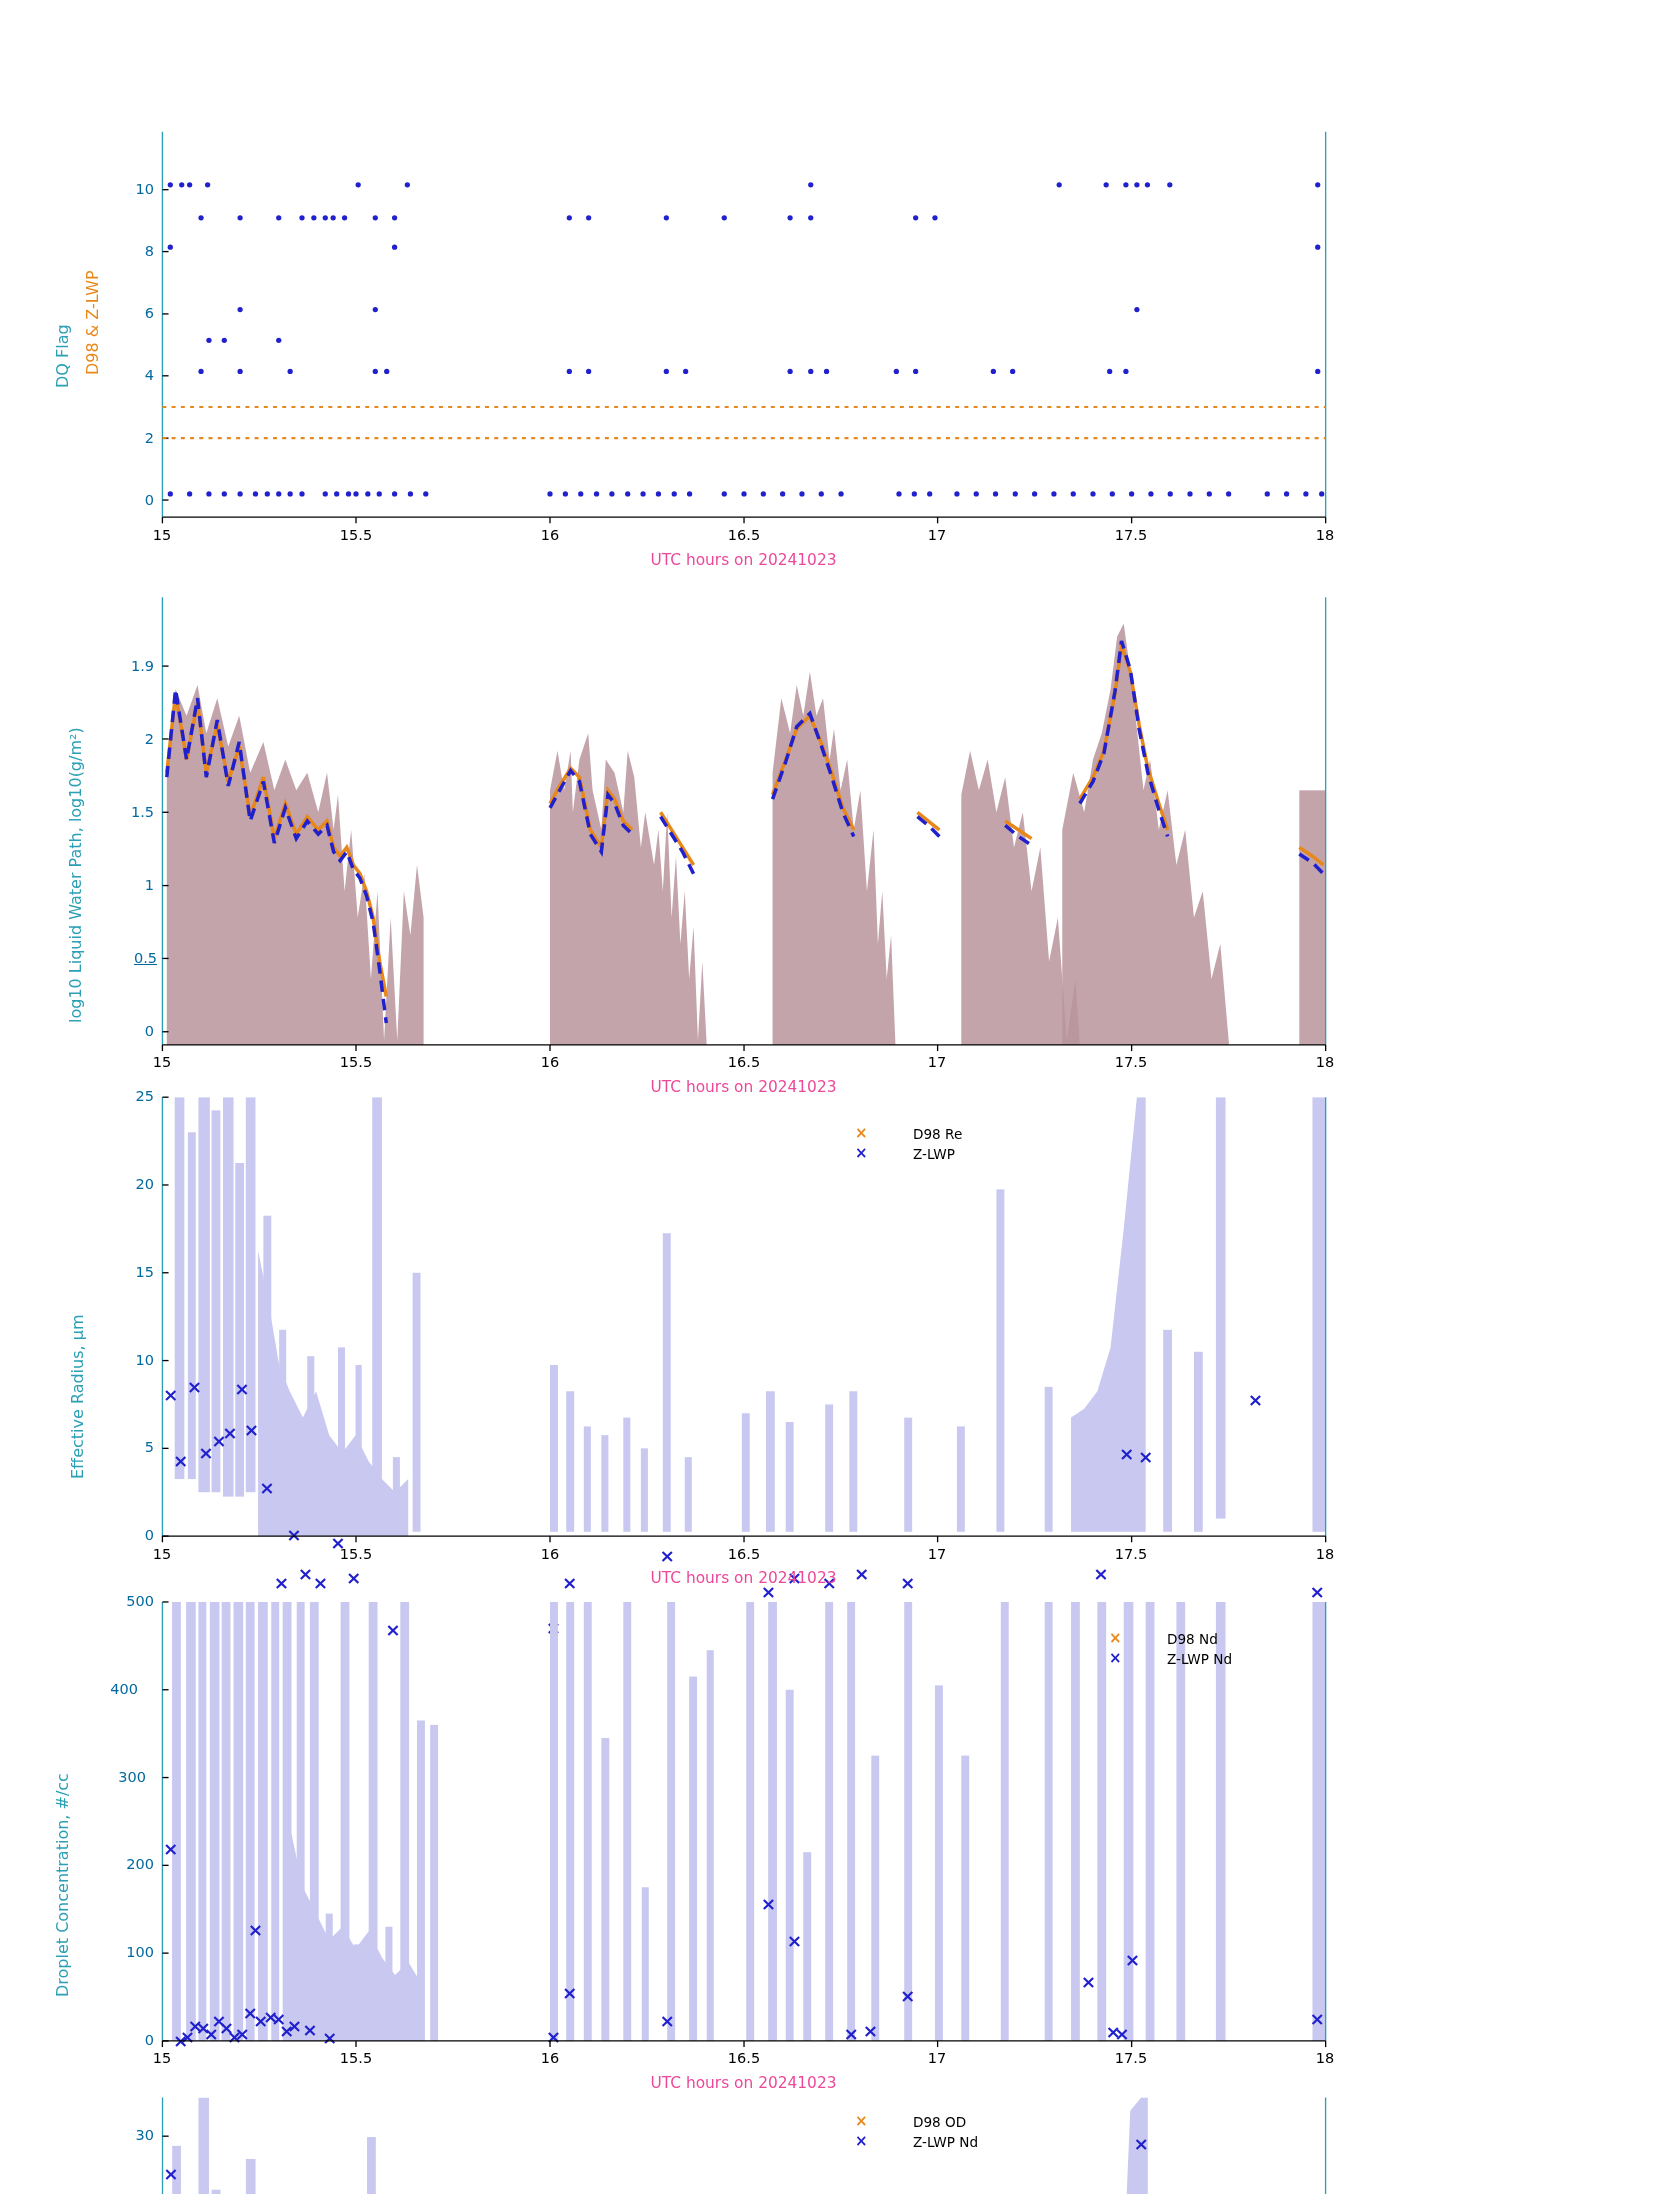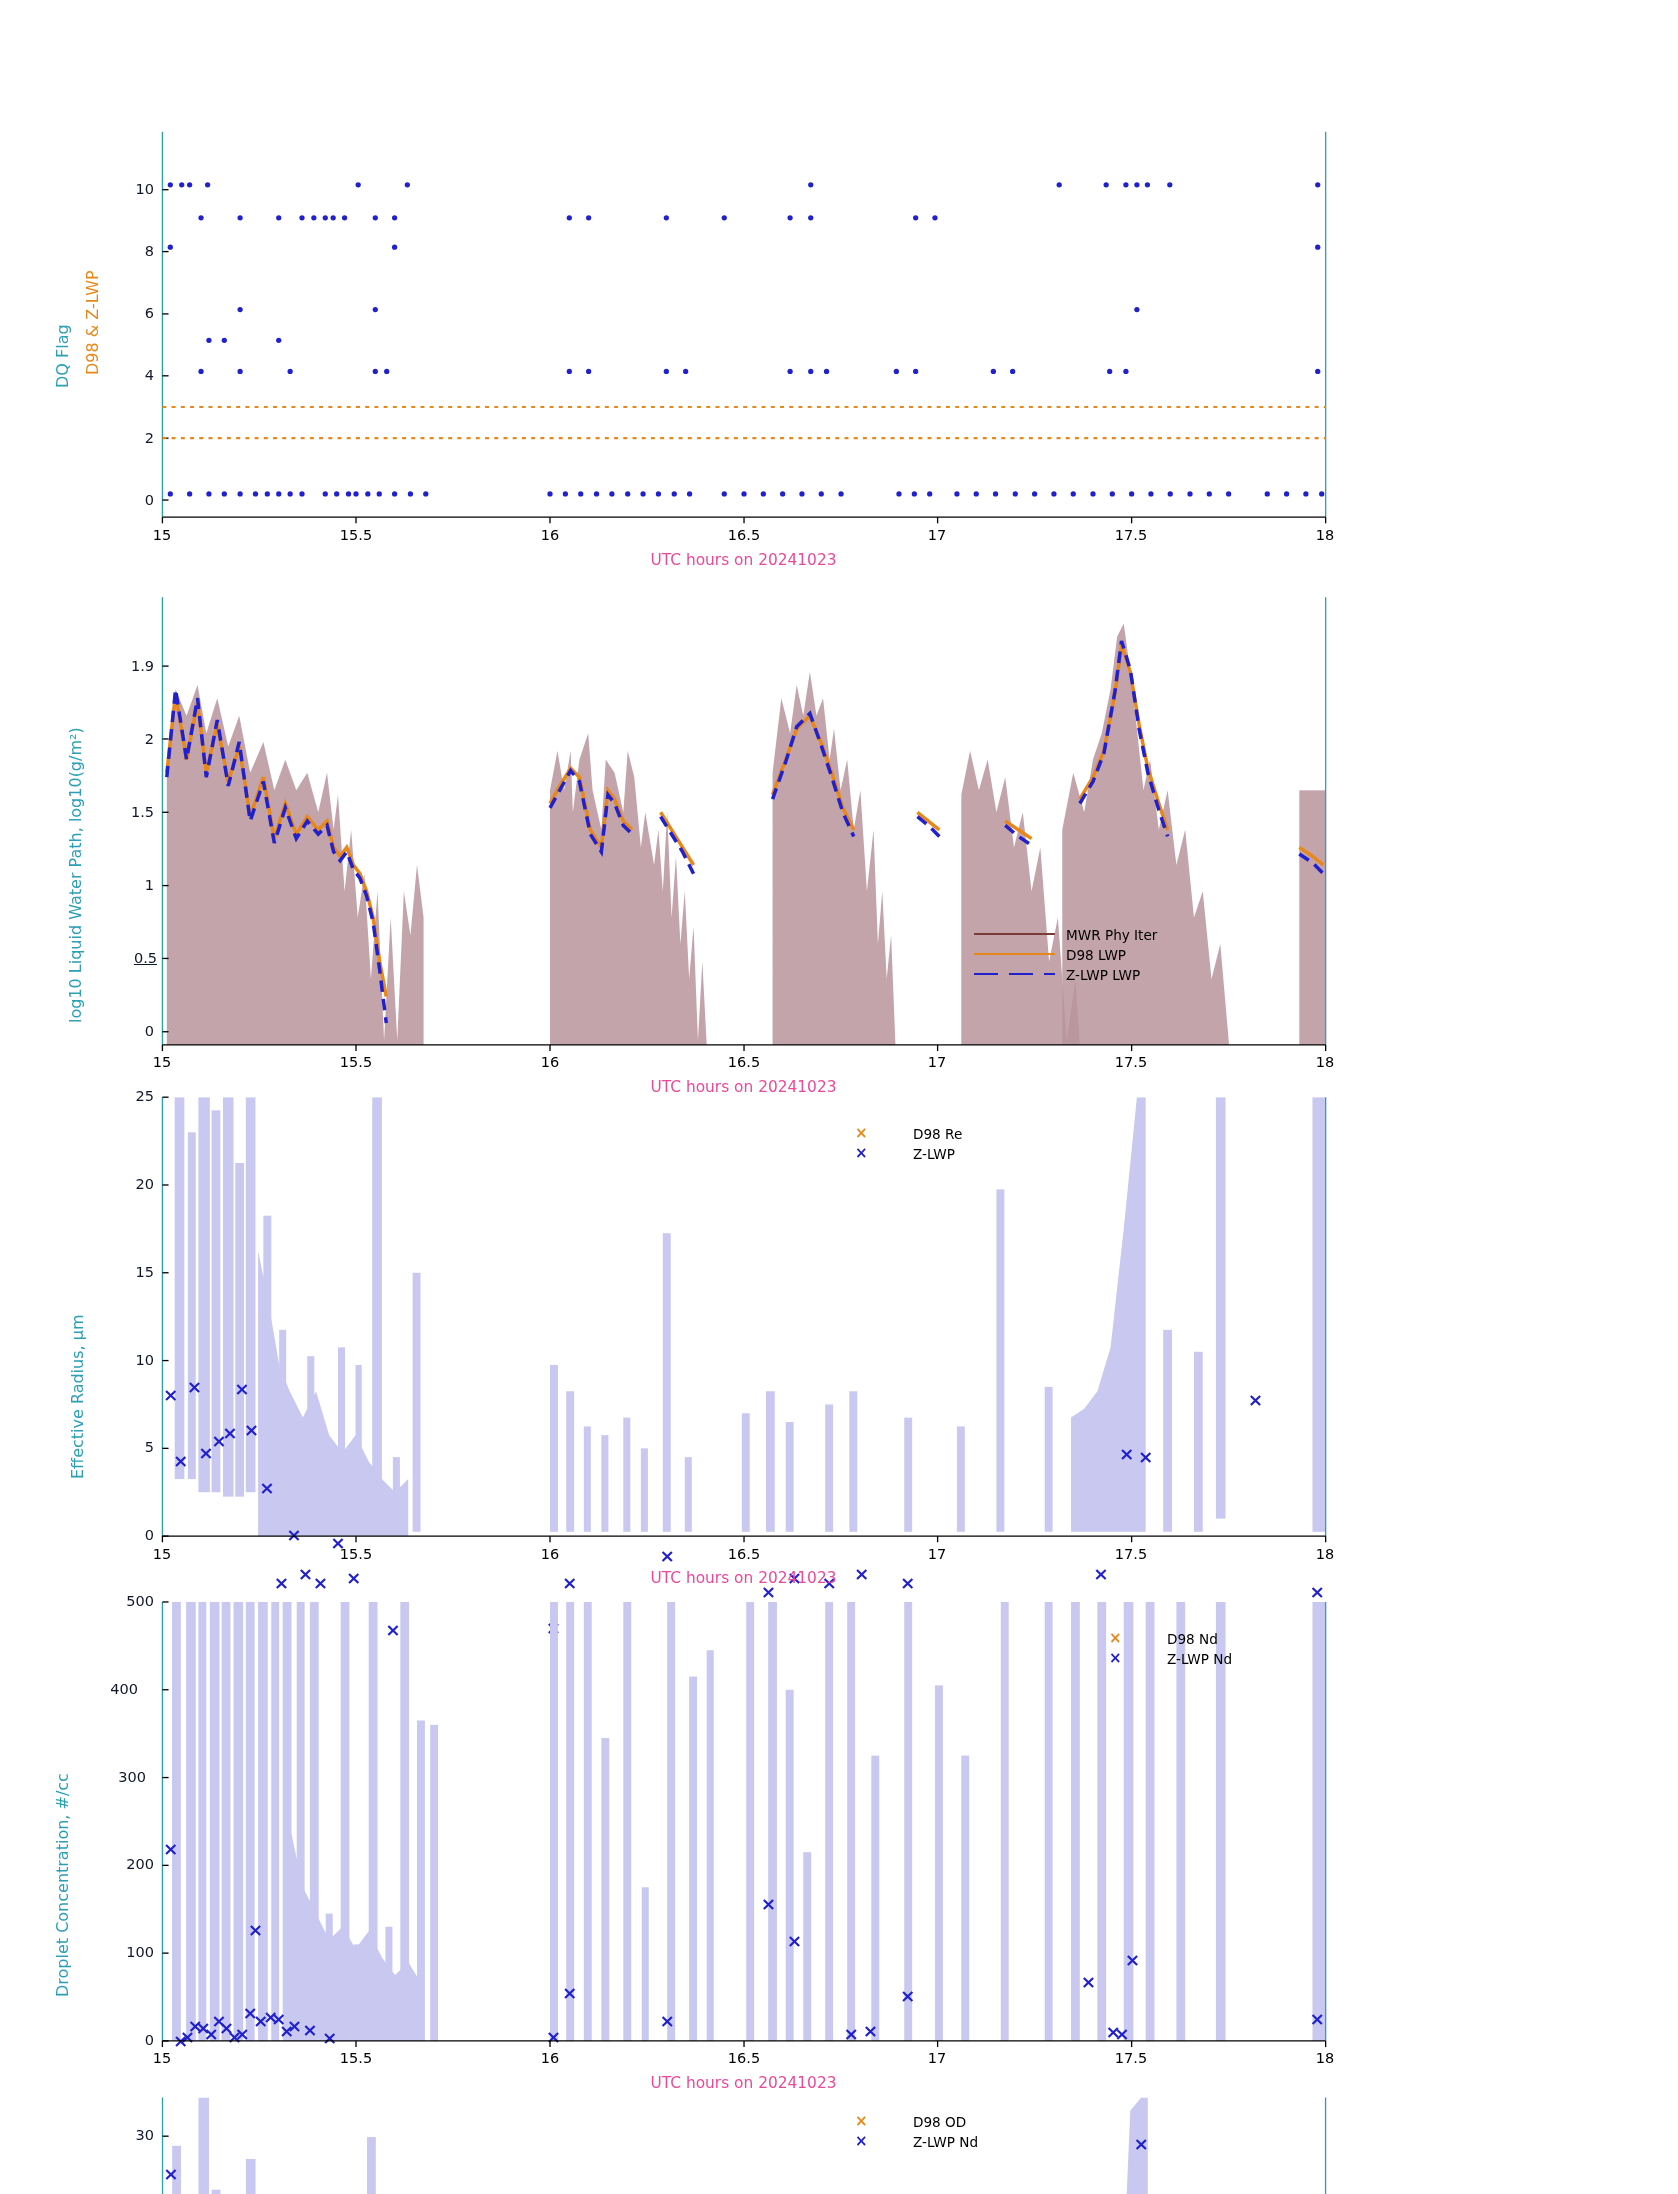--- a/index.html
+++ b/index.html
@@ -1,21 +1,21 @@
 <!DOCTYPE html>
 <html style="font-size:7px"><head>
 <meta charset="utf-8">
 <style>
   html,body{margin:0;padding:0;background:#ffffff;}
   body{width:1679px;height:2633px;font-family:"DejaVu Sans",sans-serif;}
   .page{position:relative;width:1679px;height:2633px;background:#fff;}
 
   .panel{position:absolute;}
   .ticklabel{position:absolute;font-size:14.5px;color:#000;text-align:center;white-space:nowrap;}
-  .yticklabel{position:absolute;font-size:14.5px;color:#0f172a;text-align:right;white-space:nowrap;}
+  .yticklabel{position:absolute;font-size:14.5px;color:#0369a1;text-align:right;white-space:nowrap;}
 
   .xlabel{position:absolute;font-size:15.4px;color:#ec4899;text-align:center;white-space:nowrap;}
   .ylabel{position:absolute;font-size:16px;color:#2a9fb5;white-space:nowrap;transform-origin:0 0;transform:rotate(-90deg);}
   .ylabel-orange{color:#e8881a;}
 
   .legend{position:absolute;font-size:13px;color:#000;}
   .legend-row{position:relative;height:20px;}
   .legend-txt{position:absolute;left:92px;top:2.6px;white-space:nowrap;font-size:13.6px;}
   .legend-line{position:absolute;left:0;top:9.2px;width:81px;height:2.2px;}
   .legend-x{position:absolute;left:34px;top:0.9px;font-size:15px;font-weight:bold;line-height:18.4px;}
@@ -304,34 +304,20 @@
     <div class="ticklabel" style="left:321px;top:470px;width:70px;">15.5</div>
     <div class="ticklabel" style="left:515px;top:470px;width:70px;">16</div>
     <div class="ticklabel" style="left:709px;top:470px;width:70px;">16.5</div>
     <div class="ticklabel" style="left:902px;top:470px;width:70px;">17</div>
     <div class="ticklabel" style="left:1096px;top:470px;width:70px;">17.5</div>
     <div class="ticklabel" style="left:1290px;top:470px;width:70px;">18</div>
 
     <div class="xlabel" style="left:524px;top:494px;width:439px;">UTC hours on 20241023</div>
     <div class="ylabel" style="left:66px;top:439px;">log10 Liquid Water Path, log10(g/m²)</div>
 
-    <div class="legend" style="left:974px;top:340px;width:307px;">
-      <div class="legend-row">
-        <div class="legend-line" style="background:#7a3b3b;"></div>
-        <div class="legend-txt">MWR Phy Iter</div>
-      </div>
-      <div class="legend-row">
-        <div class="legend-line" style="background:#e8881a;"></div>
-        <div class="legend-txt">D98 LWP</div>
-      </div>
-      <div class="legend-row">
-        <div class="legend-line" style="background:repeating-linear-gradient(to right,#2020cc 0 24px,transparent 24px 35px);"></div>
-        <div class="legend-txt">Z-LWP LWP</div>
-      </div>
-    </div>
   </div>
 
   <div class="panel" style="left:0;top:1084px;width:1679px;height:518px;">
     <svg width="1679" height="518" viewBox="0 0 3825 1180">
       <defs>
           <clipPath id="clip3">
             <rect x="370" y="30" width="2650" height="1000"></rect>
           </clipPath>
         </defs>
       <g clip-path="url(#clip3)" fill="#c8c8f0">

